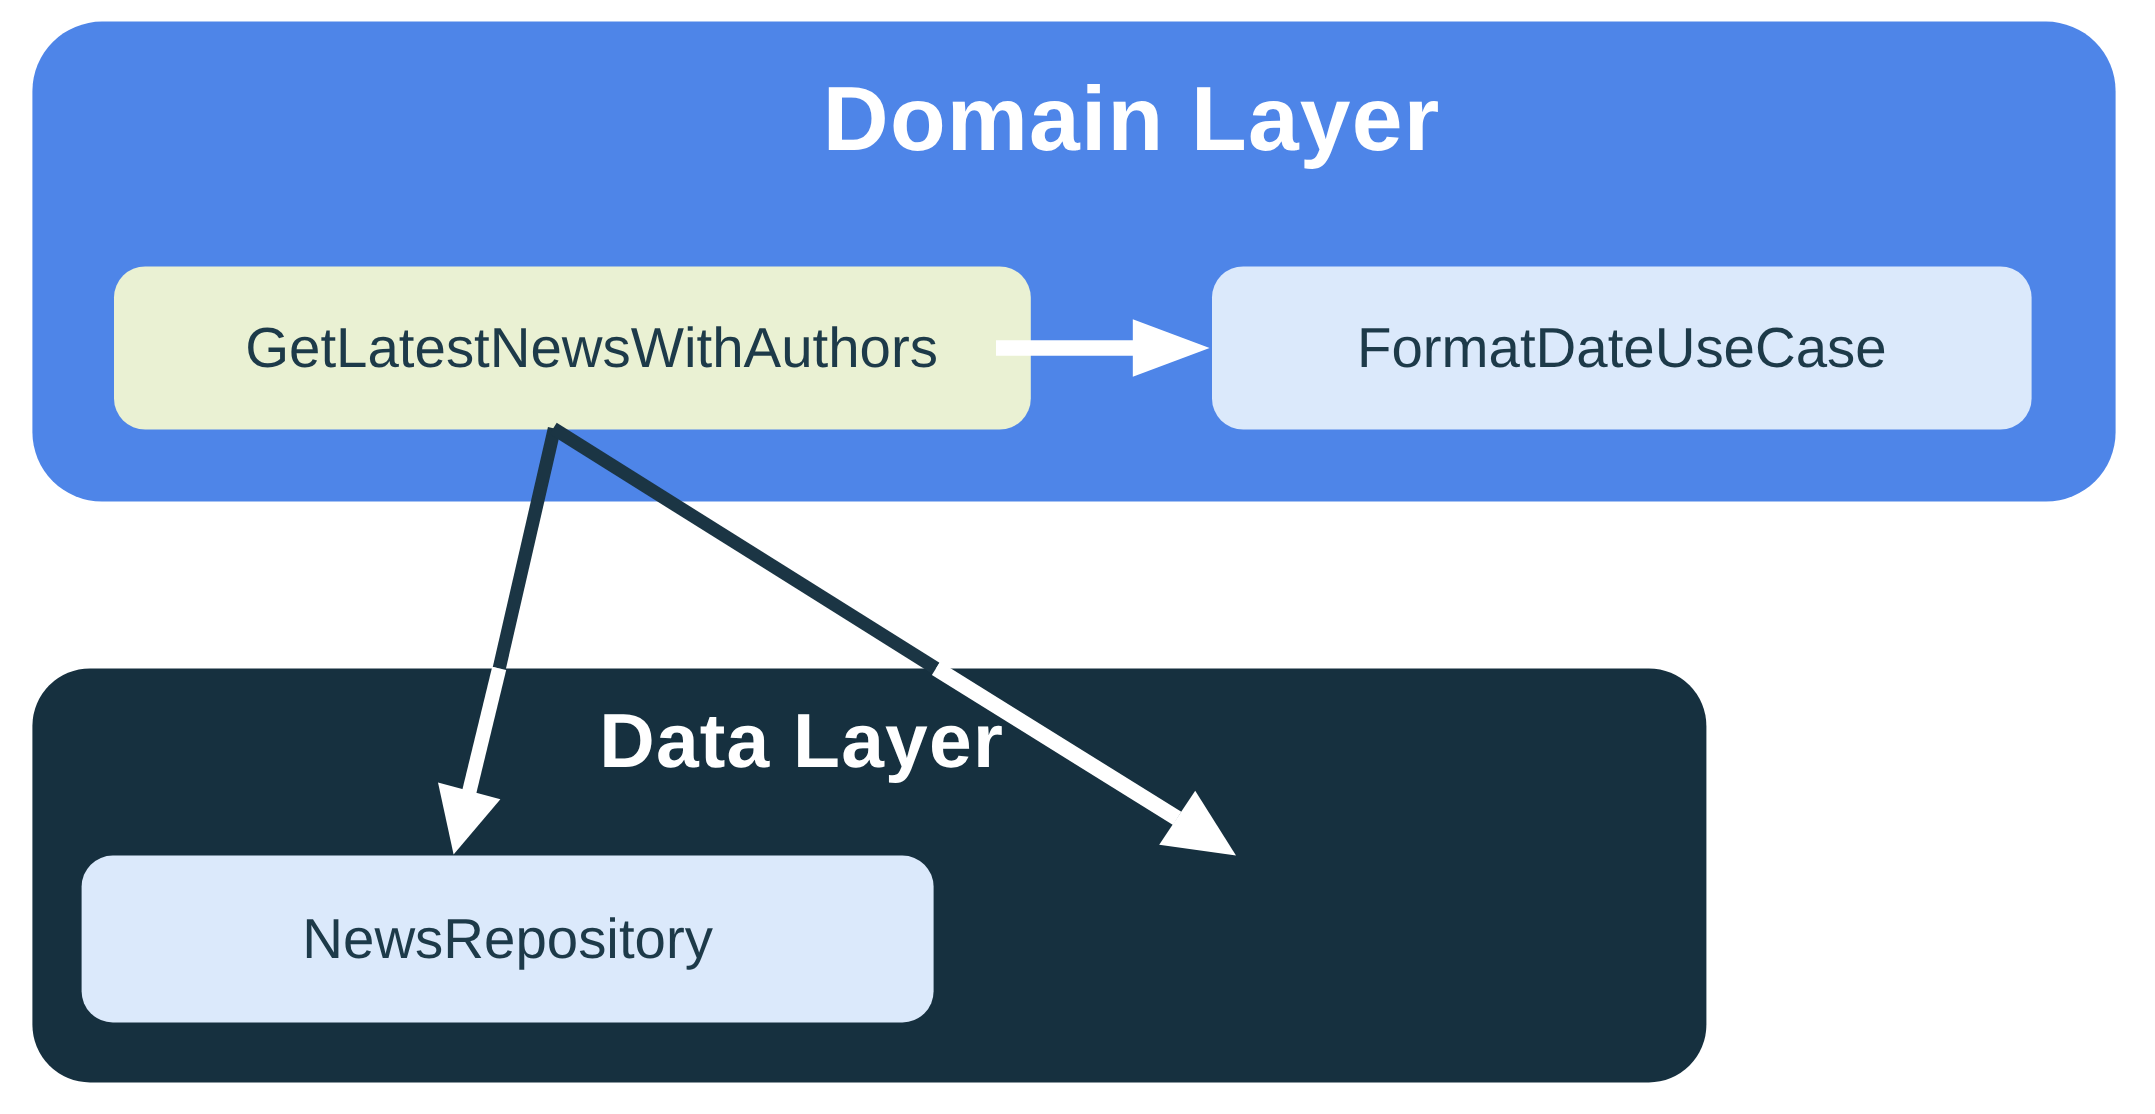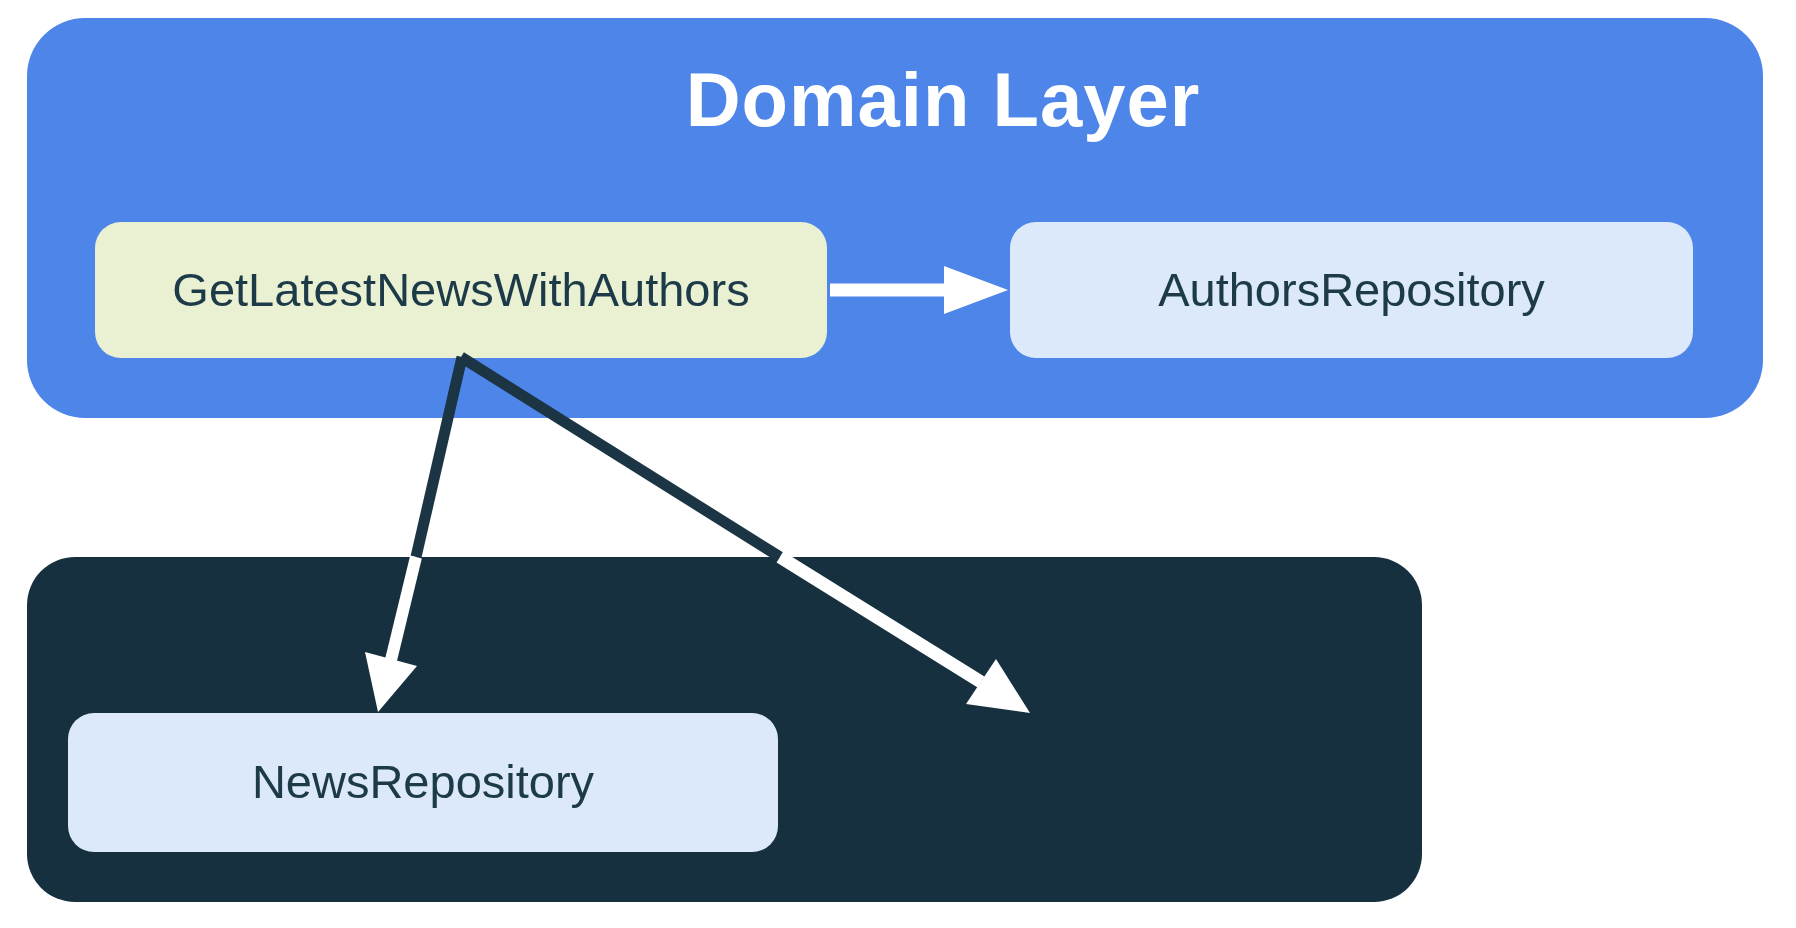--- a/index.html
+++ b/index.html
@@ -30,47 +30,48 @@
   .data-title{
     left:398px;top:585px;width:444px;text-align:center;
     font-size:64px;line-height:1;
   }
   .node{
     position:absolute;display:flex;flex-direction:column;
     align-items:center;justify-content:center;
     color:var(--text-dark);font-size:47px;line-height:1.28;
     text-align:center;white-space:nowrap;
   }
-  .node.green{background:var(--pale-green);}
+  .node.green{background:var(--pale-green);padding-left:32px;}
   .node.lightblue{background:var(--pale-blue);}
   .use-case-node{left:95px;top:222px;width:732px;height:136px;border-radius:26px;}
   .format-date-node{left:1010px;top:222px;width:683px;height:136px;border-radius:26px;}
   .news-node{left:68px;top:713px;width:710px;height:139px;border-radius:26px;}
   .authors-node{left:745px;top:714px;width:585px;height:138px;border-radius:26px;}
   #arrow-overlay{
     position:absolute;left:0;top:0;width:1796px;height:928px;
     pointer-events:none;z-index:10;
   }
 </style>
 </head>
 <body>
 
 <div id="canvas">
 
   <div class="layer-box domain-box"></div>
   <div class="layer-title domain-title">Domain Layer</div>
 
   <div class="layer-box data-box"></div>
+  <div class="layer-title data-title">Data Layer</div>
 
   <div class="node green use-case-node">
     <span>GetLatestNewsWithAuthors</span>
   </div>
 
   <div class="node lightblue format-date-node">
-    <span>AuthorsRepository</span>
+    <span>FormatDateUseCase</span>
   </div>
 
   <div class="node lightblue news-node">
     <span>NewsRepository</span>
   </div>
 
 
   <svg id="arrow-overlay" viewBox="0 0 1796 928">
 
     <g>

